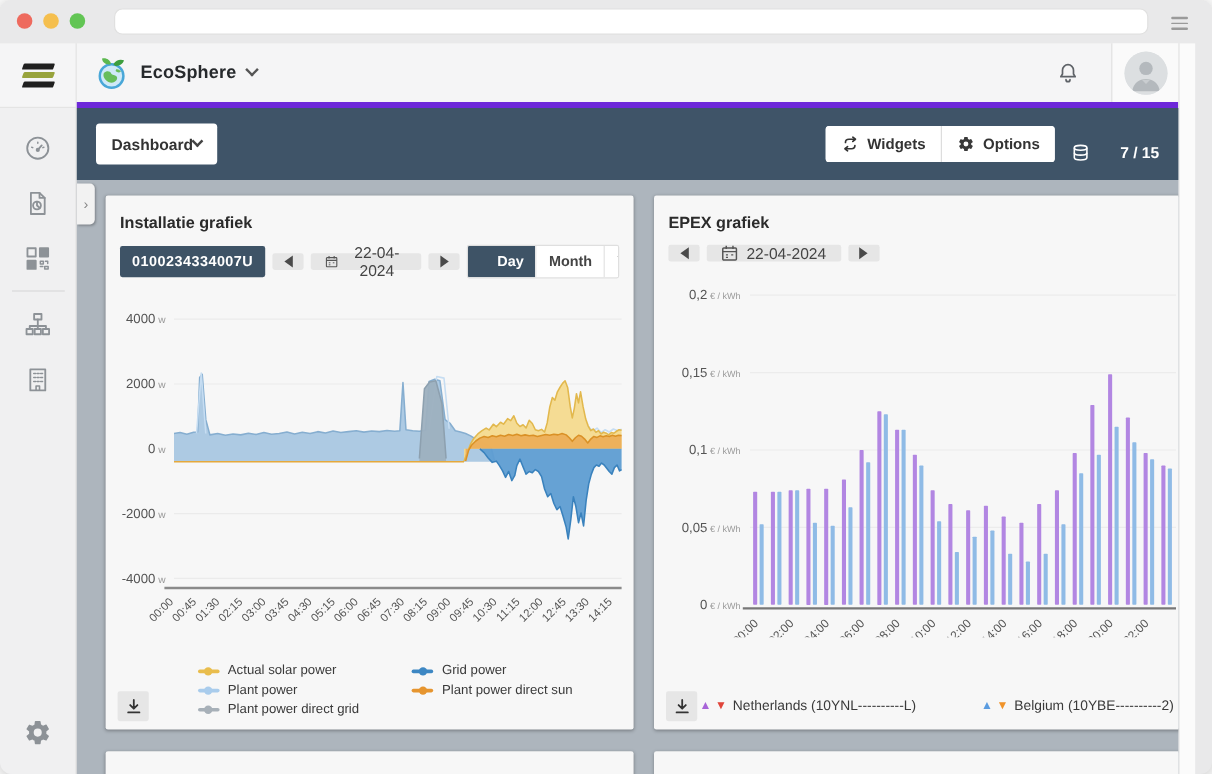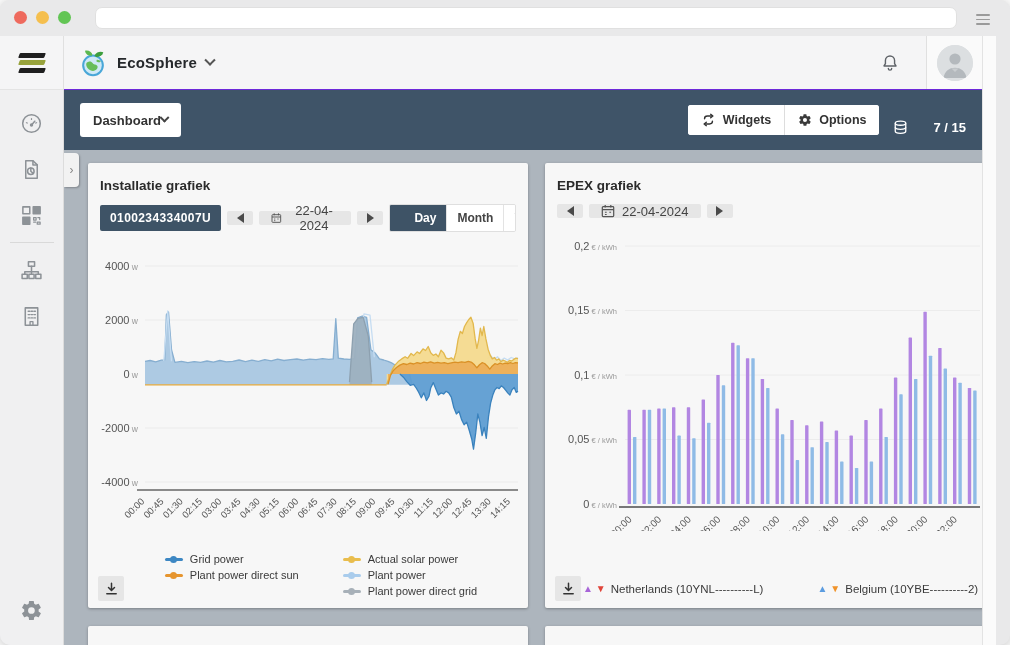--- a/index.html
+++ b/index.html
@@ -13,21 +13,21 @@
   .light{ width:13px; height:13px; border-radius:50%; }
   .addressbar{ position:absolute; left:95px; top:7px; width:862px; height:22px;
                background:#fff; border-radius:7px; border:1px solid #e0e0e0; }
   .hamburger{ position:absolute; right:20px; top:14px; width:14px; display:flex; flex-direction:column; gap:3px; }
   .hamburger span{ height:1.6px; background:#9a9a9a; border-radius:1px; }
 
   
   .app{ height:609px; display:grid; grid-template-columns:64px 918px 14px; grid-template-rows:54px 60px 1fr; }
   .logo-cell{ grid-area:1/1/2/2; background:#f5f5f6; border-right:1px solid #e0e0e0; border-bottom:1px solid #e4e4e4;
               display:flex; align-items:center; justify-content:center; }
-  .app-header{ grid-area:1/2/2/3; background:#f5f5f6; border-bottom:1px solid #6d28d9;
+  .app-header{ grid-area:1/2/2/3; background:#f5f5f6; border-bottom:5px solid #6d28d9;
                display:flex; align-items:center; padding-left:14px;justify-content:space-between; }
   .scrollstrip{ grid-area:1/3/4/4; background:#fbfbfb; border-left:1px solid #e3e3e3; }
   .sidebar{ grid-area:2/1/4/2; background:#f0f0f1; border-right:1px solid #dcdcdc;
             display:flex; flex-direction:column; align-items:center; padding-top:10px; }
   .toolbar{ grid-area:2/2/3/3; background:#3f5468; display:flex; align-items:center; padding:0 16px; }
   .content{ grid-area:3/2/4/3; background:#adb5bd; position:relative; overflow:hidden; padding:13px 0 0 24px; }
 
   
   .embion{ display:flex; flex-direction:column; gap:2.5px; }
   .embion span{ display:block; transform:skewX(-20deg); border-radius:1px; }
@@ -325,50 +325,50 @@
             </svg>
           <div class="card-footer">
             <button class="dl-btn">
               <svg width="15" height="15" viewBox="0 0 16 16" fill="none" stroke="#333" stroke-width="1.6" stroke-linecap="round" stroke-linejoin="round">
                 <path d="M8 2.5v7M4.8 7l3.2 3.2L11.2 7M3 13.5h10"></path>
               </svg>
             </button>
             <div class="legend-cols" id="installatie-legend">
                 <div class="legend-col">
                   <div class="lg-item">
-                    <span class="lg-marker" style="background:#3d87c3">
-                      <i style="background:#3d87c3"></i>
-                    </span>
-                    <span>Grid power</span>
-                  </div>
-                  <div class="lg-item">
-                    <span class="lg-marker" style="background:#e6952f">
-                      <i style="background:#e6952f"></i>
-                    </span>
-                    <span>Plant power direct sun</span>
-                  </div>
-                </div>
-                <div class="legend-col">
-                  <div class="lg-item">
                     <span class="lg-marker" style="background:#e9bd4d">
                       <i style="background:#e9bd4d"></i>
                     </span>
                     <span>Actual solar power</span>
                   </div>
                   <div class="lg-item">
                     <span class="lg-marker" style="background:#a9ccec">
                       <i style="background:#a9ccec"></i>
                     </span>
                     <span>Plant power</span>
                   </div>
                   <div class="lg-item">
                     <span class="lg-marker" style="background:#a7b0b8">
                       <i style="background:#a7b0b8"></i>
                     </span>
                     <span>Plant power direct grid</span>
+                  </div>
+                </div>
+                <div class="legend-col">
+                  <div class="lg-item">
+                    <span class="lg-marker" style="background:#3d87c3">
+                      <i style="background:#3d87c3"></i>
+                    </span>
+                    <span>Grid power</span>
+                  </div>
+                  <div class="lg-item">
+                    <span class="lg-marker" style="background:#e6952f">
+                      <i style="background:#e6952f"></i>
+                    </span>
+                    <span>Plant power direct sun</span>
                   </div>
                 </div>
               </div>
           </div>
         </section>
 
         <section class="card" style="width:445px">
           <h2 class="card-title">EPEX grafiek</h2>
           <div class="controls">
             <button class="sm-btn">

